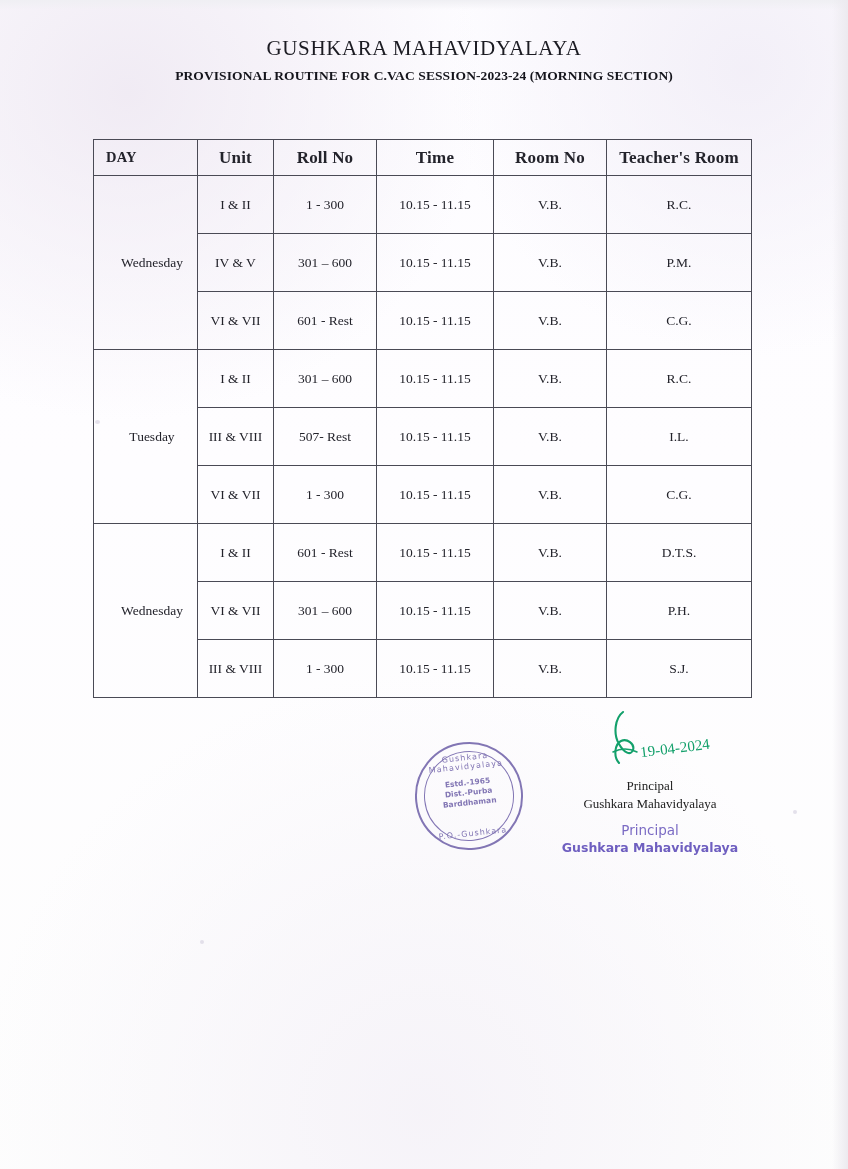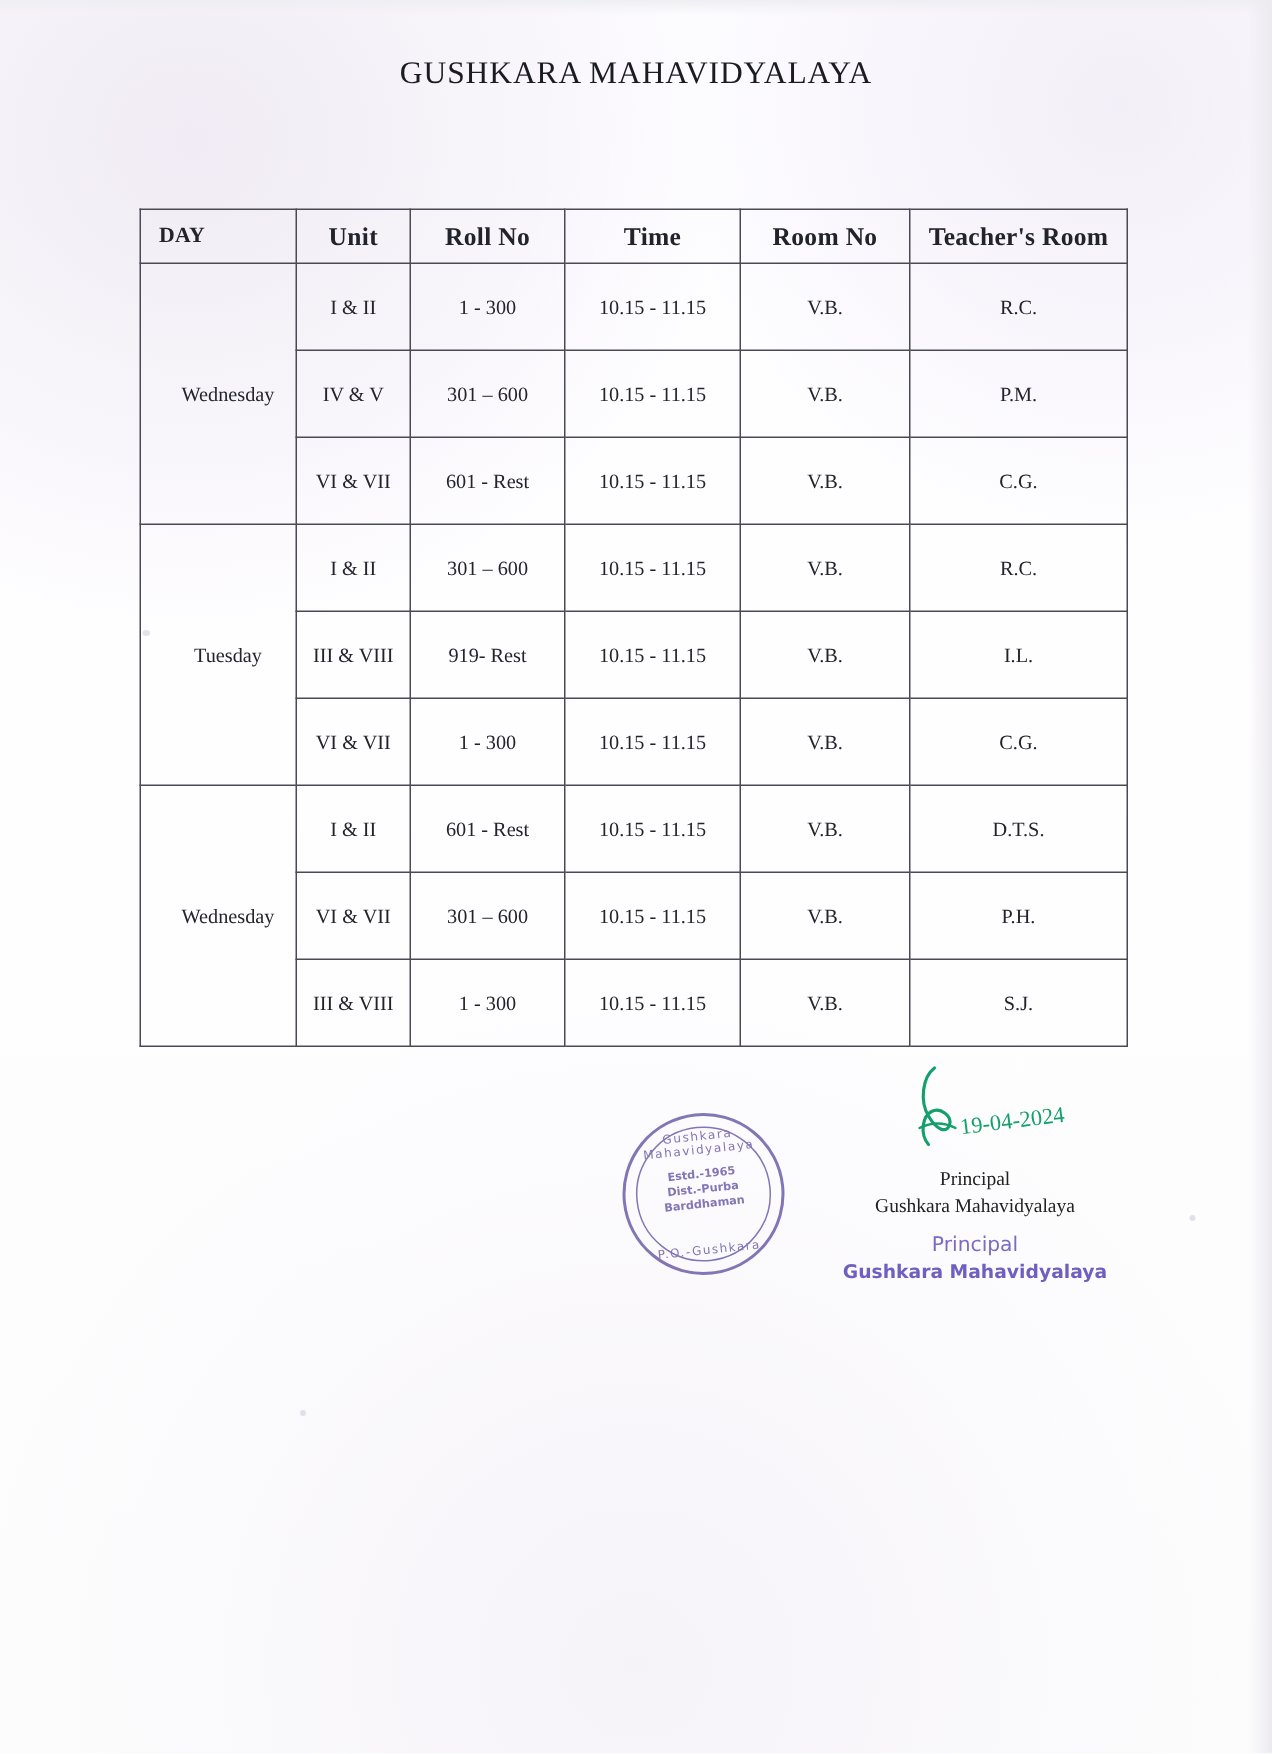--- a/index.html
+++ b/index.html
@@ -246,20 +246,21 @@
 <div class="page">
   <div class="edge-top"></div>
   <div class="edge-right"></div>
 
   <div class="speck" style="left:95px; top:420px; width:5px; height:4px;"></div>
   <div class="speck" style="left:200px; top:940px; width:4px; height:4px;"></div>
   <div class="speck" style="left:793px; top:810px; width:4px; height:4px;"></div>
 
   <div class="header">
     <div class="college-name">GUSHKARA MAHAVIDYALAYA</div>
+    <div class="routine-title">PROVISIONAL ROUTINE  FOR C.VAC  SESSION-2023-24 (MORNING SECTION)</div>
   </div>
 
   <div class="routine-table-wrap">
     <table class="routine">
       <colgroup>
         <col class="c-day">
           <col class="c-unit">
           <col class="c-roll">
         <col class="c-time">
           <col class="c-room">
@@ -302,21 +303,21 @@
         <tr>
           <td class="day-cell" rowspan="3">Tuesday</td>
           <td>I &amp; II</td>
           <td>301 – 600</td>
           <td>10.15 - 11.15</td>
           <td>V.B.</td>
           <td>R.C.</td>
         </tr>
         <tr>
           <td>III &amp; VIII</td>
-          <td>919- Rest</td>
+          <td>507- Rest</td>
           <td>10.15 - 11.15</td>
           <td>V.B.</td>
           <td>I.L.</td>
         </tr>
         <tr>
           <td>VI &amp; VII</td>
           <td>1 - 300</td>
           <td>10.15 - 11.15</td>
           <td>V.B.</td>
           <td>C.G.</td>

